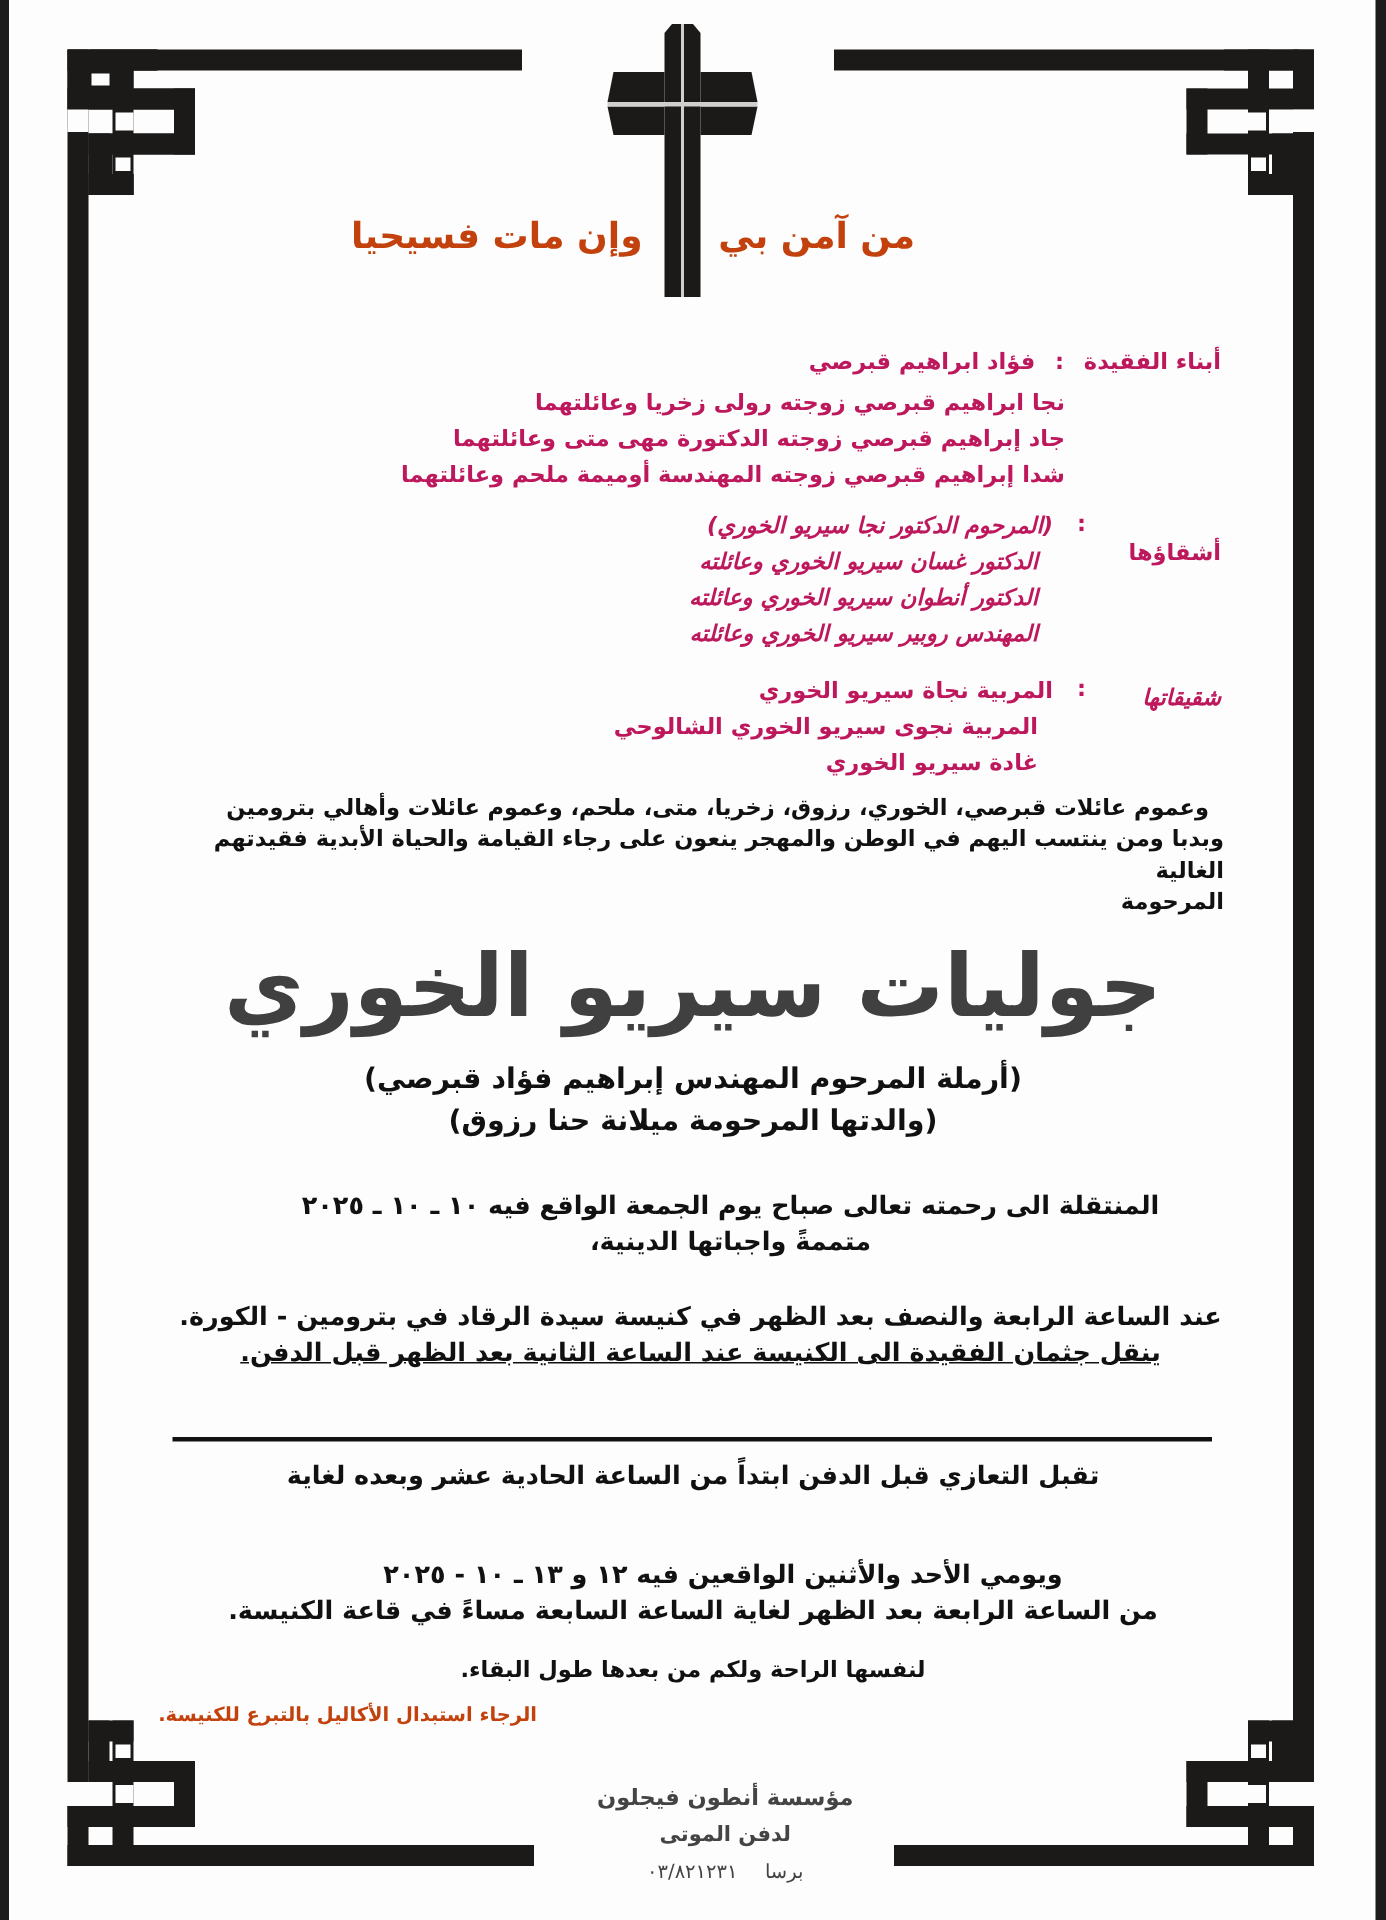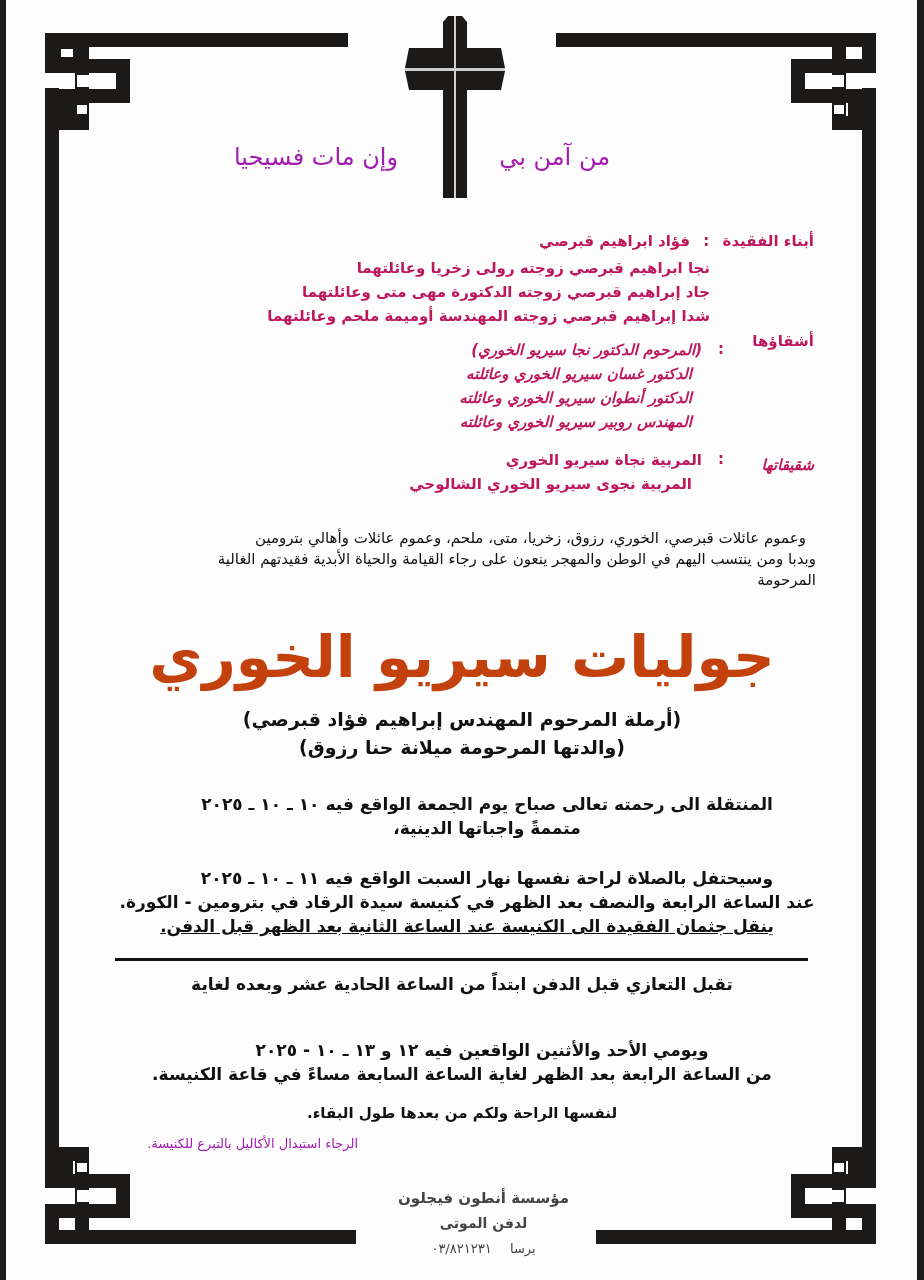--- a/index.html
+++ b/index.html
@@ -20,23 +20,23 @@
     }
     .edge-right {
       position: absolute; right: 0; top: 0; width: 7px; height: 1280px; background: #1c1c1c;
     }
     .frame-svg {
       position: absolute; left: 0; top: 0;
     }
     .txt {
       position: absolute;
       direction: rtl;
-      font-weight: normal;
+      font-weight: bold;
       white-space: nowrap;
-      color: #a21caf;
+      color: #c2410c;
     }
     .motto {
       font-size: 24px;
       top: 140px;
       line-height: 34px;
     }
     .motto-right { right: 314px; }
     .motto-left { left: 234px; }
     .line {
       font-size: 15px;
@@ -52,35 +52,35 @@
     }
     .block div { white-space: nowrap; }
 
     .mourners {
       position: absolute;
       right: 108px;
       left: 120px;
       top: 528px;
       direction: rtl;
       text-align: right;
-      font-weight: normal;
+      font-weight: bold;
       font-size: 15px;
       line-height: 21px;
       color: #111;
     }
     .deceased-name {
       position: absolute;
       left: 0; right: 0;
       top: 622px;
       text-align: center;
       direction: rtl;
       font-weight: bold;
       font-size: 58px;
       line-height: 70px;
-      color: #c2410c;
+      color: #404040;
       letter-spacing: 1px;
     }
     .center-block {
       position: absolute;
       direction: rtl;
       font-weight: bold;
       color: #111;
       text-align: center;
     }
     .sub {
@@ -238,54 +238,54 @@
   <span>أبناء الفقيدة</span>
   <span style="margin:0 8px;">:</span>
   <span>فؤاد ابراهيم قبرصي</span>
 </div>
 <div class="block line" style="right:214px; top:256px;">
   <div>نجا ابراهيم قبرصي زوجته رولى زخريا وعائلتهما</div>
   <div>جاد إبراهيم قبرصي زوجته الدكتورة مهى متى وعائلتهما</div>
   <div>شدا إبراهيم قبرصي زوجته المهندسة أوميمة ملحم وعائلتهما</div>
 </div>
 
-<div class="block" style="right:110px; top:332px;">أشقاؤها</div>
+<div class="block" style="right:110px; top:359px;">أشقاؤها</div>
 <div class="block" style="right:200px; top:340px;">:</div>
 <div class="block line" style="right:222px; top:338px;font-style:italic;">
   <div>(المرحوم الدكتور نجا سيريو الخوري)</div>
   <div style="margin-right:10px;">الدكتور غسان  سيريو الخوري وعائلته</div>
   <div style="margin-right:10px;">الدكتور أنطوان سيريو الخوري وعائلته</div>
   <div style="margin-right:10px;">المهندس روبير سيريو الخوري وعائلته</div>
 </div>
 
 <div class="block" style="right:110px; top:456px;font-style:italic;">شقيقاتها</div>
 <div class="block" style="right:200px; top:450px;">:</div>
 <div class="block line" style="right:222px; top:448px;">
   <div>المربية نجاة سيريو الخوري</div>
   <div style="margin-right:10px;">المربية نجوى سيريو الخوري الشالوحي</div>
+  <div style="margin-right:10px;">غادة سيريو الخوري</div>
 </div>
 
 <div class="mourners">
   <div style="padding-right:10px;">وعموم عائلات قبرصي، الخوري، رزوق، زخريا، متى، ملحم، وعموم عائلات وأهالي بترومين</div>
   <div>وبدبا ومن ينتسب اليهم في الوطن والمهجر ينعون على رجاء القيامة والحياة الأبدية فقيدتهم الغالية</div>
   <div>المرحومة</div>
 </div>
 
 <div class="deceased-name">جوليات سيريو الخوري</div>
 
 <div class="center-block sub" style="top:706px;">(أرملة المرحوم المهندس إبراهيم فؤاد قبرصي)</div>
 <div class="center-block sub" style="top:734px;">(والدتها المرحومة ميلانة حنا رزوق)</div>
 
 <div class="center-block para" style="left:160px; right:110px; top:792px;">
   <div>المنتقلة الى رحمته تعالى صباح يوم الجمعة الواقع فيه ١٠ ـ ١٠ ـ ٢٠٢٥</div>
   <div>متممةً واجباتها الدينية،</div>
 </div>
 
 <div class="center-block para" style="left:110px; right:100px; top:866px;">
-  <div style="padding-left:40px;">وسيحتفل بالصلاة لراحة نفسها نهار السبت الواقع فيه ١١ ـ ١٠ ـ ٢٠٢٥</div>
   <div>عند الساعة الرابعة والنصف بعد الظهر في كنيسة سيدة الرقاد في بترومين - الكورة.</div>
   <div class="underline">ينقل جثمان الفقيدة  الى الكنيسة عند الساعة الثانية بعد الظهر قبل الدفن.</div>
 </div>
 
 <div class="hr"></div>
 
 <div class="center-block para" style="left:150px; right:150px; top:972px;">
   <div>تقبل التعازي قبل الدفن ابتداً من الساعة الحادية عشر  وبعده لغاية</div>
 </div>
 

